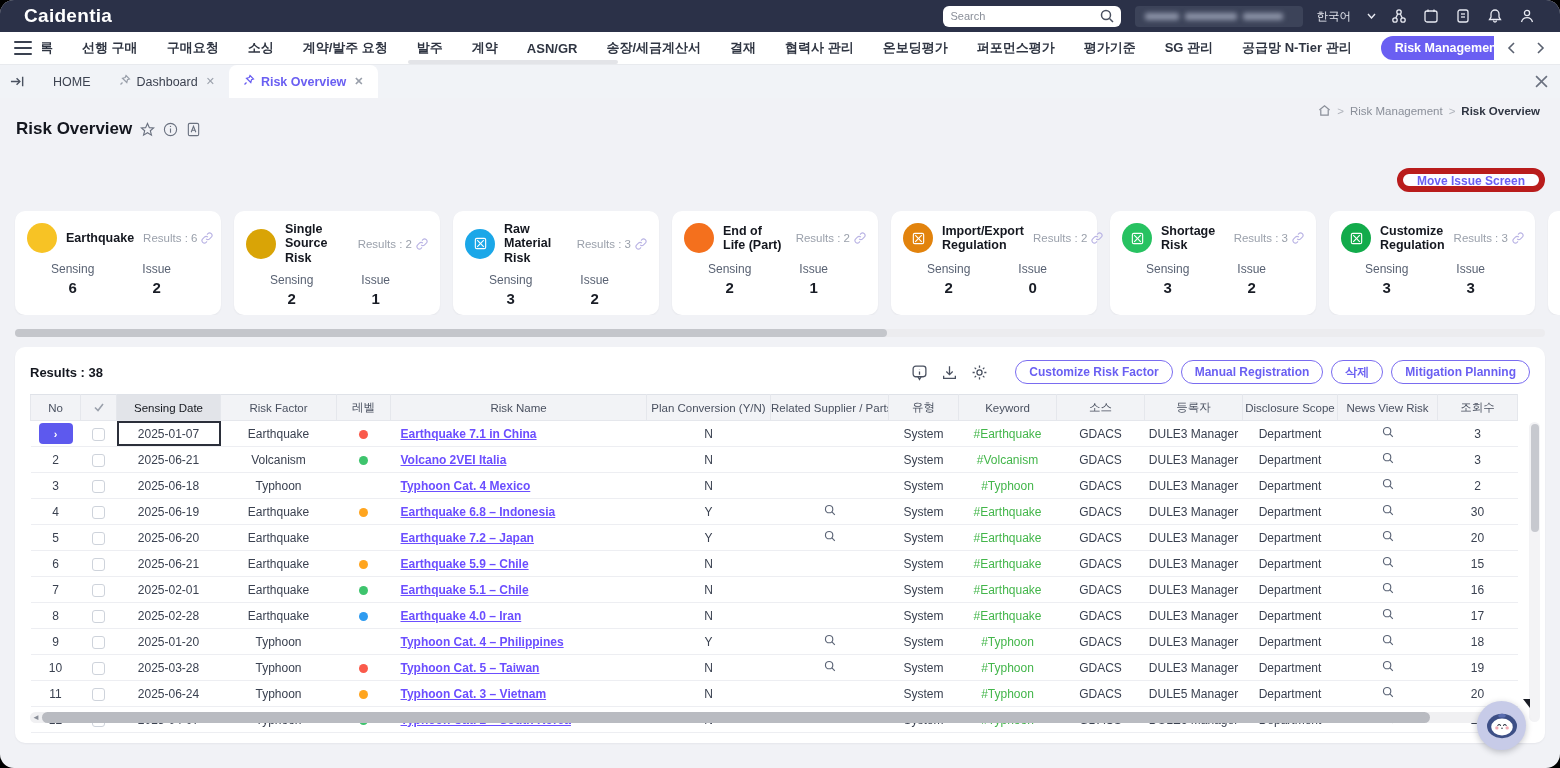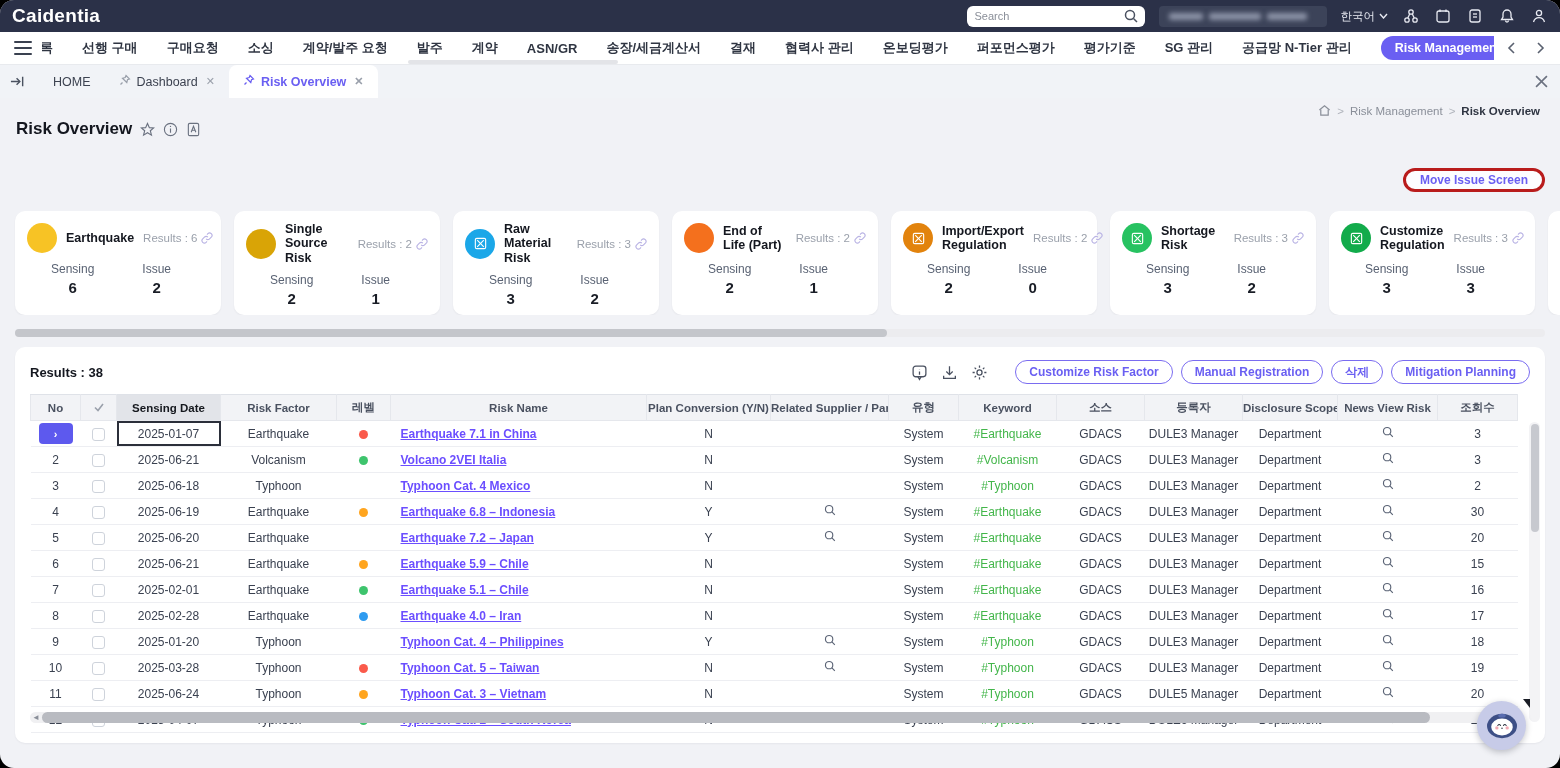--- a/index.html
+++ b/index.html
@@ -1,28 +1,28 @@
 <!DOCTYPE html>
 <html><head>
 <meta charset="utf-8">
 <style>
   * { box-sizing: border-box; margin: 0; padding: 0; }
   html,body { background:#000; font-family:"Liberation Sans", sans-serif; }
   .window { position:relative; width:1560px; height:768px; border-radius:14px; overflow:hidden; background:#f1f2f6; margin:0 auto; }
 
   
-  .topbar { height:32px; background:#2b3148; display:flex; align-items:center; padding:0 12px; gap:14px; }
+  .topbar { height:32px; background:#2b3148; display:flex; align-items:center; padding:0 24px; gap:14px; }
   .logo { color:#fff; font-size:19px; font-weight:bold; letter-spacing:.3px; }
   .topbar-right { margin-left:auto; display:flex; align-items:center; gap:14px; }
   .searchbox { width:178px; height:21px; background:#fff; border-radius:6px; display:flex; align-items:center; padding:0 8px; gap:6px; }
   .searchbox input { border:none; outline:none; flex:1; font-size:11px; color:#333; font-family:inherit; background:transparent; }
   .searchbox input::placeholder { color:#8a8f99; }
   .redacted { width:168px; height:21px; background:#3c4359; border-radius:4px; overflow:hidden; display:flex; align-items:center; gap:6px; padding:0 10px; }
   .redacted i { display:block; height:7px; border-radius:2px; background:#8d94a8; filter:blur(2.5px); }
-  .lang { color:#e8eaf2; font-size:11.5px; display:flex; align-items:center; gap:4px; cursor:pointer; }
+  .lang { color:#e8eaf2; font-size:11.5px; display:flex; align-items:center; gap:16px; cursor:pointer; }
   .tico { width:18px; height:18px; color:#e8eaf2; display:flex; align-items:center; justify-content:center; }
   .tico svg { width:16px; height:16px; }
 
   
   .menubar { position:relative; height:33px; background:#fff; border-bottom:1px solid #e8eaee; display:flex; align-items:center; padding:0 14px; gap:0; }
   .hamburger { width:18px; height:14px; display:flex; flex-direction:column; justify-content:space-between; margin-right:10px; cursor:pointer; }
   .hamburger i { height:2px; background:#3a4150; border-radius:1px; }
   .menu-scroll { display:flex; align-items:center; gap:29px; overflow:hidden; flex:1; white-space:nowrap; }
   .menu-item { font-size:13px; font-weight:bold; color:#2f3542; cursor:pointer; flex-shrink:0; }
   .menu-item.partial { width:11px; overflow:hidden; direction:rtl; }
@@ -53,21 +53,21 @@
   .title-row h1 { font-size:17px; color:#14171f; }
   .title-ic { color:#6b7280; display:flex; }
   .title-ic svg { width:15px; height:15px; cursor:pointer; }
 
   
   .summary-wrap { position:relative; margin:8px 15px 0; height:48px; }
   .summary-card { width:535px; height:48px; background:#fff; border-radius:10px; box-shadow:0 1px 2px rgba(20,24,40,.04); display:flex; align-items:center; padding:0 22px; gap:34px; }
   .summary-card .s-label { font-size:13.5px; font-weight:bold; color:#14171f; }
   .chk { display:flex; align-items:center; gap:7px; font-size:12px; color:#2f3542; cursor:pointer; }
   .chk .box { width:15px; height:15px; border:1.5px solid #c3c8d2; border-radius:3px; background:#fff; }
-  .move-issue { position:absolute; right:0; top:21px; height:24px; padding:0 14px; background:#fdfdff; border:3px solid #b91c1c; color:#6a5ff2; font-size:12px; font-weight:bold; border-radius:13px; cursor:pointer; font-family:inherit; }
+  .move-issue { position:absolute; right:0; top:21px; height:24px; padding:0 14px; background:#fdfdff; border:6px solid #b91c1c; color:#6a5ff2; font-size:12px; font-weight:bold; border-radius:13px; cursor:pointer; font-family:inherit; }
 
   
   .cards-row { display:flex; gap:13px; padding-left:15px; margin-top:16px; height:104px; overflow:hidden; }
   .risk-card { width:206px; flex-shrink:0; background:#fff; border-radius:10px; box-shadow:0 1px 2px rgba(20,24,40,.05); padding:11px 12px 9px; }
   .rc-top { display:flex; align-items:center; gap:9px; min-height:32px; }
   .rc-circle { width:30px; height:30px; border-radius:50%; flex-shrink:0; display:flex; align-items:center; justify-content:center; color:#fff; }
   .rc-circle svg { width:15px; height:15px; }
   .rc-title { flex:1; font-size:12.5px; font-weight:bold; color:#14171f; line-height:1.15; }
   .rc-results { font-size:11.5px; color:#9aa0ab; white-space:nowrap; display:flex; align-items:center; gap:4px; }
   .rc-results svg { width:12px; height:12px; color:#b9b3e4; }
@@ -81,21 +81,21 @@
   
   .table-card { position:relative; margin:10px 15px 11px; height:396px; background:#fff; border-radius:10px; box-shadow:0 1px 2px rgba(20,24,40,.05); padding:11px 15px; overflow:hidden; }
   .results-row { display:flex; align-items:center; height:28px; }
   .results-label { font-size:13px; font-weight:bold; color:#14171f; }
   .tbl-tools { margin-left:auto; display:flex; align-items:center; gap:13px; color:#4a5160;justify-content:space-between; }
   .tbl-tools svg { width:17px; height:17px; cursor:pointer; }
   .tbl-btns { display:flex; gap:8px; margin-left:14px; }
   .tbl-btn { height:24px; padding:0 13px; background:#fff; border:1px solid #7a6cf0; color:#6a5ff2; font-size:12px; font-weight:bold; border-radius:13px; cursor:pointer; font-family:inherit; white-space:nowrap; }
 
   table.grid { border-collapse:collapse; table-layout:fixed; width:1487px; margin-top:8px; font-size:12px; }
-  .grid th { height:26px; background:#f2f3f6; color:#4a5160; font-size:11.5px; font-weight:bold; border:1px solid #e5e7ec; border-top:1px solid #dfe2e8; text-align:center; overflow:hidden; white-space:nowrap; }
+  .grid th { height:26px; background:#f2f3f6; color:#4a5160; font-size:11.5px; font-weight:normal; border:1px solid #e5e7ec; border-top:1px solid #dfe2e8; text-align:center; overflow:hidden; white-space:nowrap; }
   .grid th.sorted { background:#e2e4e9; color:#15181e; }
   .grid th .hdr-check svg { width:12px; height:12px; color:#9aa0ab; }
   .grid td { height:26px; text-align:center; color:#3a4150; border-bottom:1px solid #edeef2; overflow:hidden; white-space:nowrap; padding:0 4px; }
   .grid td.name-cell { text-align:left; padding-left:10px; }
   .risk-link { color:#6b4eff; font-weight:bold; text-decoration:underline; cursor:pointer; }
   .kw { color:#43b64a; }
   .dot { display:inline-block; width:9px; height:9px; border-radius:50%; vertical-align:middle; }
   .cbox { display:inline-block; width:13px; height:13px; border:1.5px solid #ced3db; border-radius:3px; background:#fff; vertical-align:middle; cursor:pointer; }
   .sel-chip { display:inline-flex; width:34px; height:21px; background:#5d59ee; border-radius:4px; color:#fff; align-items:center; justify-content:center; font-size:11px; font-weight:bold; }
   td.focused { box-shadow:inset 0 0 0 2px #2b2f3a; }

